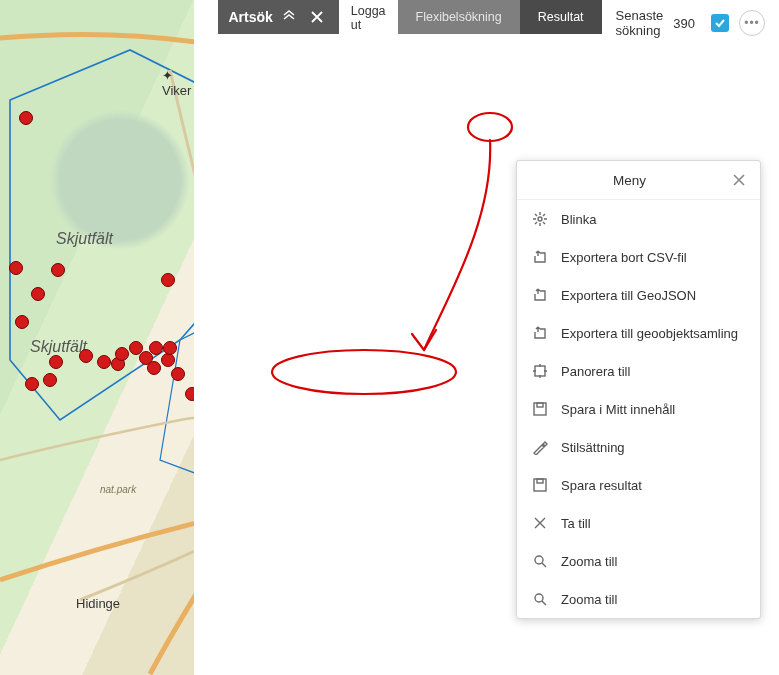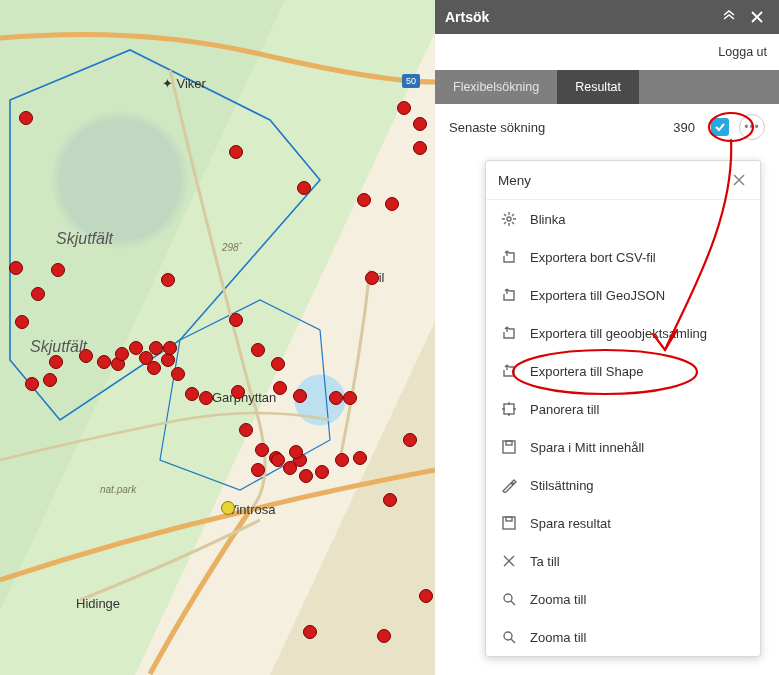--- a/index.html
+++ b/index.html
@@ -19,42 +19,42 @@
   }
   .map-pane svg { position:absolute; top:0; left:0; }
   .map-label { position:absolute; font-size:16px; color:#555; font-style:italic; pointer-events:none; }
   .map-label.town { font-style:normal; color:#333; font-size:13px; }
   .map-label.small { font-size:10px; color:#7a7a55; font-style:italic; }
   .road-badge { position:absolute; width:18px; height:14px; background:#2f71b8; color:#fff; font-size:9px; line-height:14px; text-align:center; border-radius:2px; }
   .dot { position:absolute; width:14px; height:14px; border-radius:50%; background:#d31a1a; border:1.5px solid #7a0000; transform:translate(-50%,-50%); }
   .dot.yellow { background:#e7d334; border-color:#8a7a10; }
 
   
-  .panel { flex:1; display:flex; flex-direction:column; background:#fff; position:relative; }
+  .panel { flex:1; display:flex; flex-direction:row; background:#fff; position:relative;padding-left:24px; }
   .panel-header { background:#595959; color:#fff; height:34px; display:flex; align-items:center; padding:0 10px; }
   .panel-header .title { font-weight:600; font-size:14px; flex:1; }
   .hdr-icon { width:24px; height:24px; display:flex; align-items:center; justify-content:center; cursor:pointer; margin-left:4px; color:#fff; }
   .login-row { height:36px; display:flex; align-items:center; justify-content:flex-end; padding:0 12px; font-size:12.5px; color:#333; }
   .login-row span { cursor:pointer; }
 
   .tabs { display:flex; background:#7f7f7f; height:34px; }
   .tab { flex:0 0 auto; padding:0 18px; height:34px; display:flex; align-items:center; font-size:12.5px; color:#e5e5e5; cursor:pointer; }
   .tab.active { background:#4a4a4a; color:#fff; }
 
   .result-row { height:46px; display:flex; align-items:center; padding:0 14px; font-size:13px; color:#333; gap:10px; }
   .result-row .rtitle { flex:1; }
   .count { font-size:13px; color:#333; margin-right:6px; }
   .checkbox { width:18px; height:18px; border-radius:3px; background:#29a7df; display:flex; align-items:center; justify-content:center; color:#fff; font-size:12px; cursor:pointer; }
   .more-btn { width:26px; height:26px; border:1px solid #ccc; border-radius:13px; display:flex; align-items:center; justify-content:center; cursor:pointer; color:#888; letter-spacing:1px; font-size:12px; position:relative; }
 
   
   .menu {
-    position:absolute; top:160px; right:18px; width:276px;
+    position:absolute; top:160px; right:18px; width:245px;
     background:#fff; border:1px solid #d9d9d9; border-radius:3px;
-    box-shadow:0 2px 10px rgba(0,0,0,.18); z-index:20;
+    box-shadow:0 2px 10px rgba(0,0,0,.18); z-index:20;text-align:center;
   }
   .menu-head { display:flex; align-items:center; padding:10px 12px; border-bottom:1px solid #eee; }
   .menu-head .mtitle { flex:1; font-size:13.5px; color:#333; }
   .menu-close { cursor:pointer; color:#888; width:18px; height:18px; display:flex; align-items:center; justify-content:center; }
   .menu-item { display:flex; align-items:center; gap:12px; padding:10px 14px; font-size:13px; color:#333; cursor:pointer; }
   .mi-icon { width:18px; height:18px; display:flex; align-items:center; justify-content:center; color:#6b6b6b; flex-shrink:0; }
   .mi-icon svg { width:16px; height:16px; stroke:#6b6b6b; fill:none; stroke-width:1.4; }
 
   
   .annot { position:absolute; top:0; left:0; width:100%; height:100%; pointer-events:none; z-index:30; }
@@ -72,21 +72,21 @@
     <path d="M0 38 Q140 26 260 54 T435 82" stroke="#e8b060" stroke-width="5" fill="none"></path>
     <path d="M0 580 Q120 540 250 510 Q330 490 435 470" stroke="#e8b060" stroke-width="5" fill="none"></path>
     <path d="M150 674 Q190 600 250 510" stroke="#e8b060" stroke-width="5" fill="none"></path>
 
     <path d="M170 70 Q200 200 250 390 Q280 480 250 510" stroke="#d8c9a0" stroke-width="3" fill="none"></path>
     <path d="M370 270 Q360 360 340 460" stroke="#d8c9a0" stroke-width="3" fill="none"></path>
     <path d="M80 600 Q180 560 260 520" stroke="#d8c9a0" stroke-width="3" fill="none"></path>
     <path d="M0 460 Q80 440 180 420 Q260 406 330 420" stroke="#d8c9a0" stroke-width="2.5" fill="none"></path>
   </svg>
   <div id="map-labels">
-      <div class="map-label town" style="left: 162px; top: 76px;">✦ Viker</div>
+      <div class="map-label town" style="left: 162px; top: 68px;">✦ Viker</div>
       <div class="map-label " style="left: 56px; top: 230px;">Skjutfält</div>
       <div class="map-label " style="left: 30px; top: 338px;">Skjutfält</div>
       <div class="map-label small" style="left: 222px; top: 242px;">298ˆ</div>
       <div class="map-label town" style="left: 370px; top: 270px;">Kil</div>
       <div class="map-label small" style="left: 100px; top: 484px;">nat.park</div>
       <div class="map-label town" style="left: 212px; top: 390px;">Garphyttan</div>
       <div class="map-label town" style="left: 228px; top: 502px;">Vintrosa</div>
       <div class="map-label town" style="left: 76px; top: 596px;">Hidinge</div>
       <div class="map-label town" style="left: 182px; top: 672px;">Fjugesta</div>
     </div>
@@ -230,29 +230,20 @@
             <svg viewBox="0 0 16 16">
               <path d="M6 2v5M6 2l-2 2M6 2l2 2"></path>
               <path d="M3 7v6h10V4h-5"></path>
             </svg>
           </span>
           <span>Exportera till geoobjektsamling</span>
         </div>
         <div class="menu-item">
           <span class="mi-icon">
             <svg viewBox="0 0 16 16">
-              <path d="M6 2v5M6 2l-2 2M6 2l2 2"></path>
-              <path d="M3 7v6h10V4h-5"></path>
-            </svg>
-          </span>
-          <span>Exportera till Shape</span>
-        </div>
-        <div class="menu-item">
-          <span class="mi-icon">
-            <svg viewBox="0 0 16 16">
               <rect x="3" y="3" width="10" height="10"></rect>
               <path d="M8 1v3M8 12v3M1 8h3M12 8h3"></path>
             </svg>
           </span>
           <span>Panorera till</span>
         </div>
         <div class="menu-item">
           <span class="mi-icon">
             <svg viewBox="0 0 16 16">
               <rect x="2" y="2" width="12" height="12"></rect>

